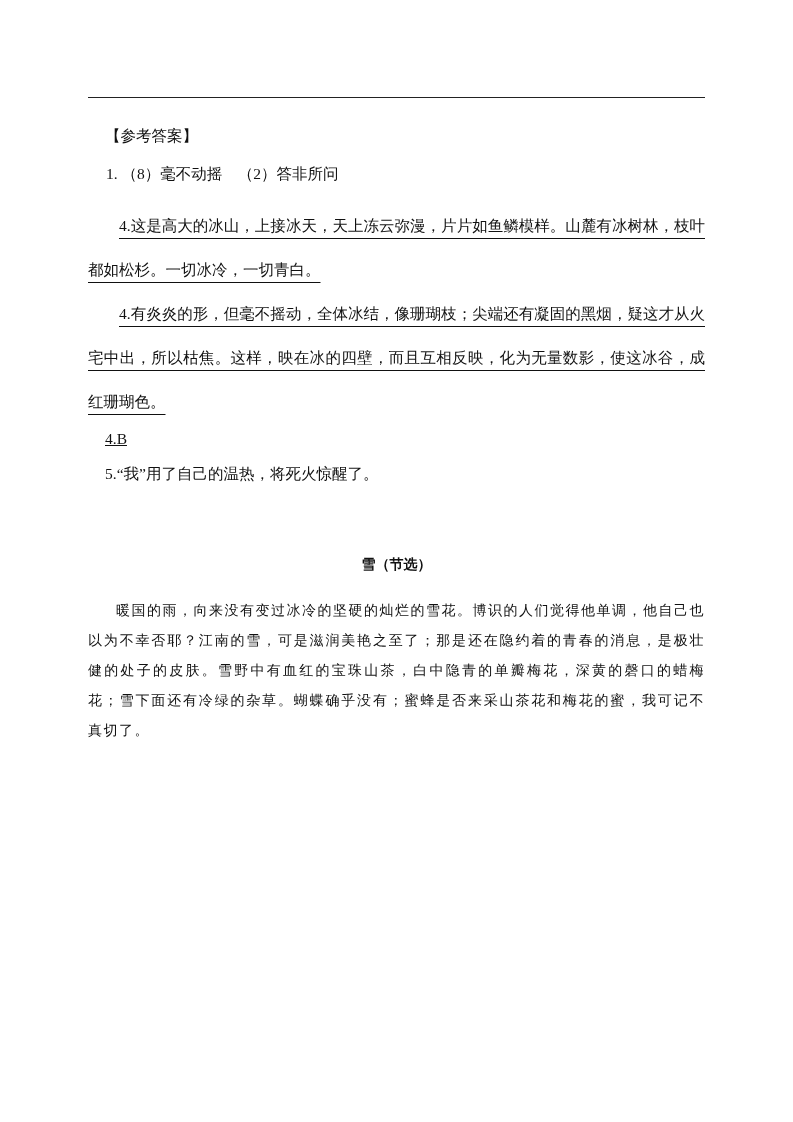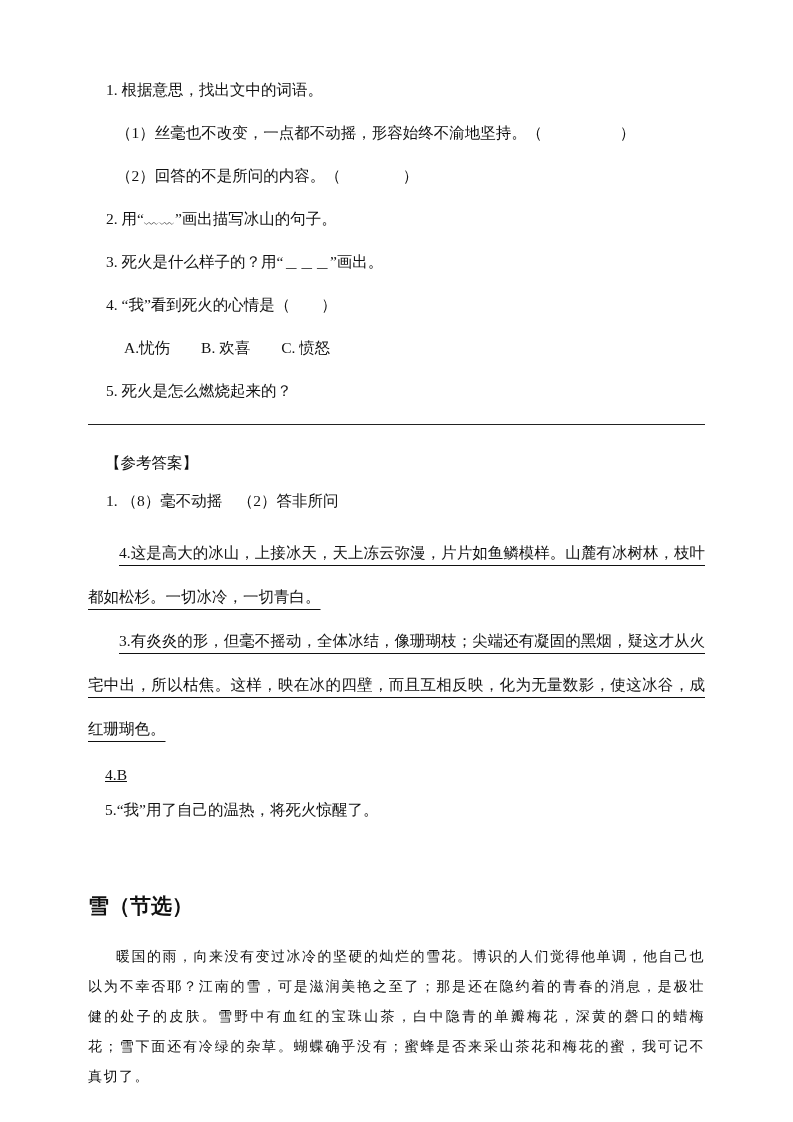--- a/index.html
+++ b/index.html
@@ -48,68 +48,59 @@
     text-align: justify;
     text-indent: 2em;
   }
   .underlined {
     text-decoration: underline;
     text-decoration-color: #111111;
     text-decoration-thickness: 1.2px;
     text-underline-offset: 7px;
   }
   .ans-line-4 {
-    margin-top: 14px;
+    margin-top: 5px;
     margin-bottom: 15px;
     text-decoration: underline;
   }
   .ans-line-5 {
     margin-bottom: 8px;
   }
   .essay {
     margin-top: 72px;
   }
   .essay-title {
-    font-size: 21px;
+    font-size: 14px;
     font-weight: bold;
+    text-align: center;
     margin: 0 0 22px 0;
   }
   .essay-para {
     font-size: 14px;
     line-height: 30px;
     letter-spacing: 1.5px;
     text-align: justify;
     text-indent: 2em;
     margin: 0;
     font-family: Liberation Serif, serif;
   }
 </style>
 </head>
 <body>
 
 <div class="page">
 
-  <div class="q-block">
-    <p class="line indent-1">1. 根据意思，找出文中的词语。</p>
-    <p class="line indent-2">（1）丝毫也不改变，一点都不动摇，形容始终不渝地坚持。（　　　　　）</p>
-    <p class="line indent-2">（2）回答的不是所问的内容。（　　　　）</p>
-    <p class="line indent-1">2. 用“﹏﹏”画出描写冰山的句子。</p>
-    <p class="line indent-1">3. 死火是什么样子的？用“＿＿＿”画出。</p>
-    <p class="line indent-1">4. “我”看到死火的心情是（　　）</p>
-    <p class="line indent-3">A.忧伤　　B. 欢喜　　C. 愤怒</p>
-    <p class="line indent-1">5. 死火是怎么燃烧起来的？</p>
-  </div>
 
   <hr class="divider">
 
   <div class="a-block">
     <p class="line indent-a answers-header">【参考答案】</p>
     <p class="line indent-1 ans-line-1">1. （8）毫不动摇　（2）答非所问</p>
     <p class="para underlined">4.这是高大的冰山，上接冰天，天上冻云弥漫，片片如鱼鳞模样。山麓有冰树林，枝叶都如松杉。一切冰冷，一切青白。</p>
-    <p class="para underlined">3.有炎炎的形，但毫不摇动，全体冰结，像珊瑚枝；尖端还有凝固的黑烟，疑这才从火宅中出，所以枯焦。这样，映在冰的四壁，而且互相反映，化为无量数影，使这冰谷，成红珊瑚色。</p>
+    <p class="para underlined">4.有炎炎的形，但毫不摇动，全体冰结，像珊瑚枝；尖端还有凝固的黑烟，疑这才从火宅中出，所以枯焦。这样，映在冰的四壁，而且互相反映，化为无量数影，使这冰谷，成红珊瑚色。</p>
     <p class="line indent-a ans-line-4">4.B</p>
     <p class="line indent-a ans-line-5">5.“我”用了自己的温热，将死火惊醒了。</p>
   </div>
 
   <div class="essay">
     <h2 class="essay-title">雪（节选）</h2>
     <p class="essay-para">暖国的雨，向来没有变过冰冷的坚硬的灿烂的雪花。博识的人们觉得他单调，他自己也以为不幸否耶？江南的雪，可是滋润美艳之至了；那是还在隐约着的青春的消息，是极壮健的处子的皮肤。雪野中有血红的宝珠山茶，白中隐青的单瓣梅花，深黄的磬口的蜡梅花；雪下面还有冷绿的杂草。蝴蝶确乎没有；蜜蜂是否来采山茶花和梅花的蜜，我可记不真切了。</p>
   </div>
 
 </div>

